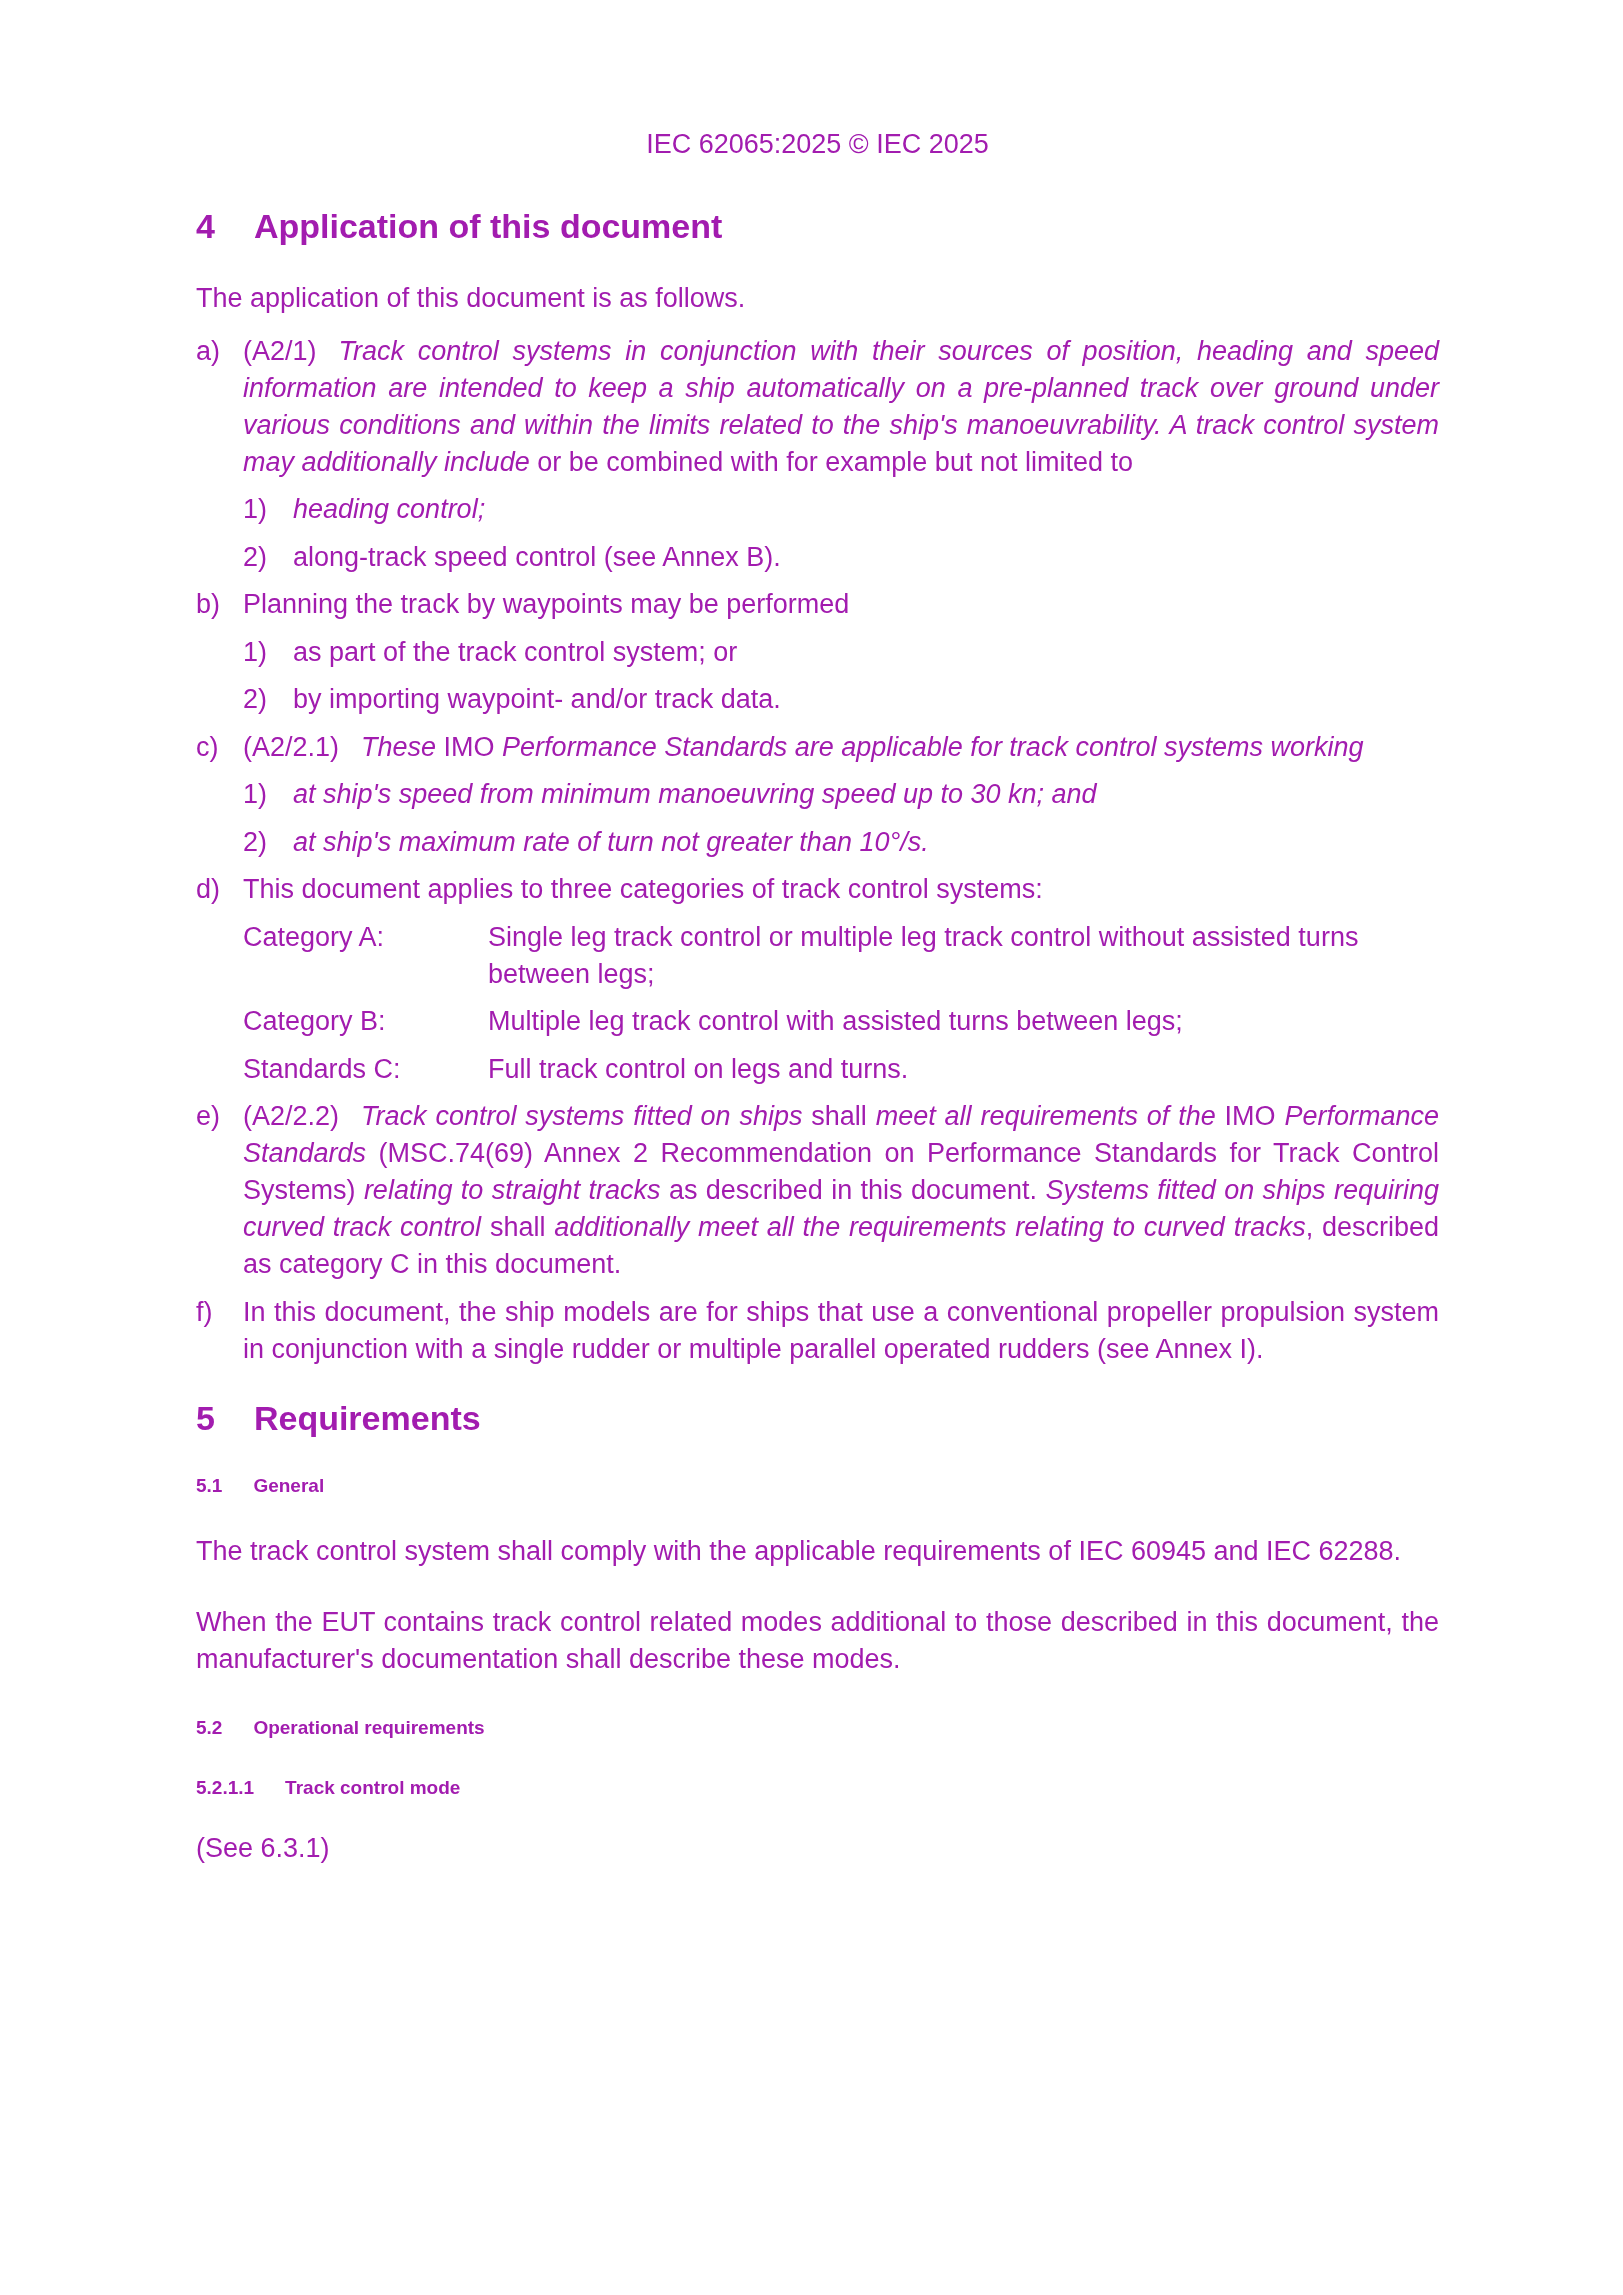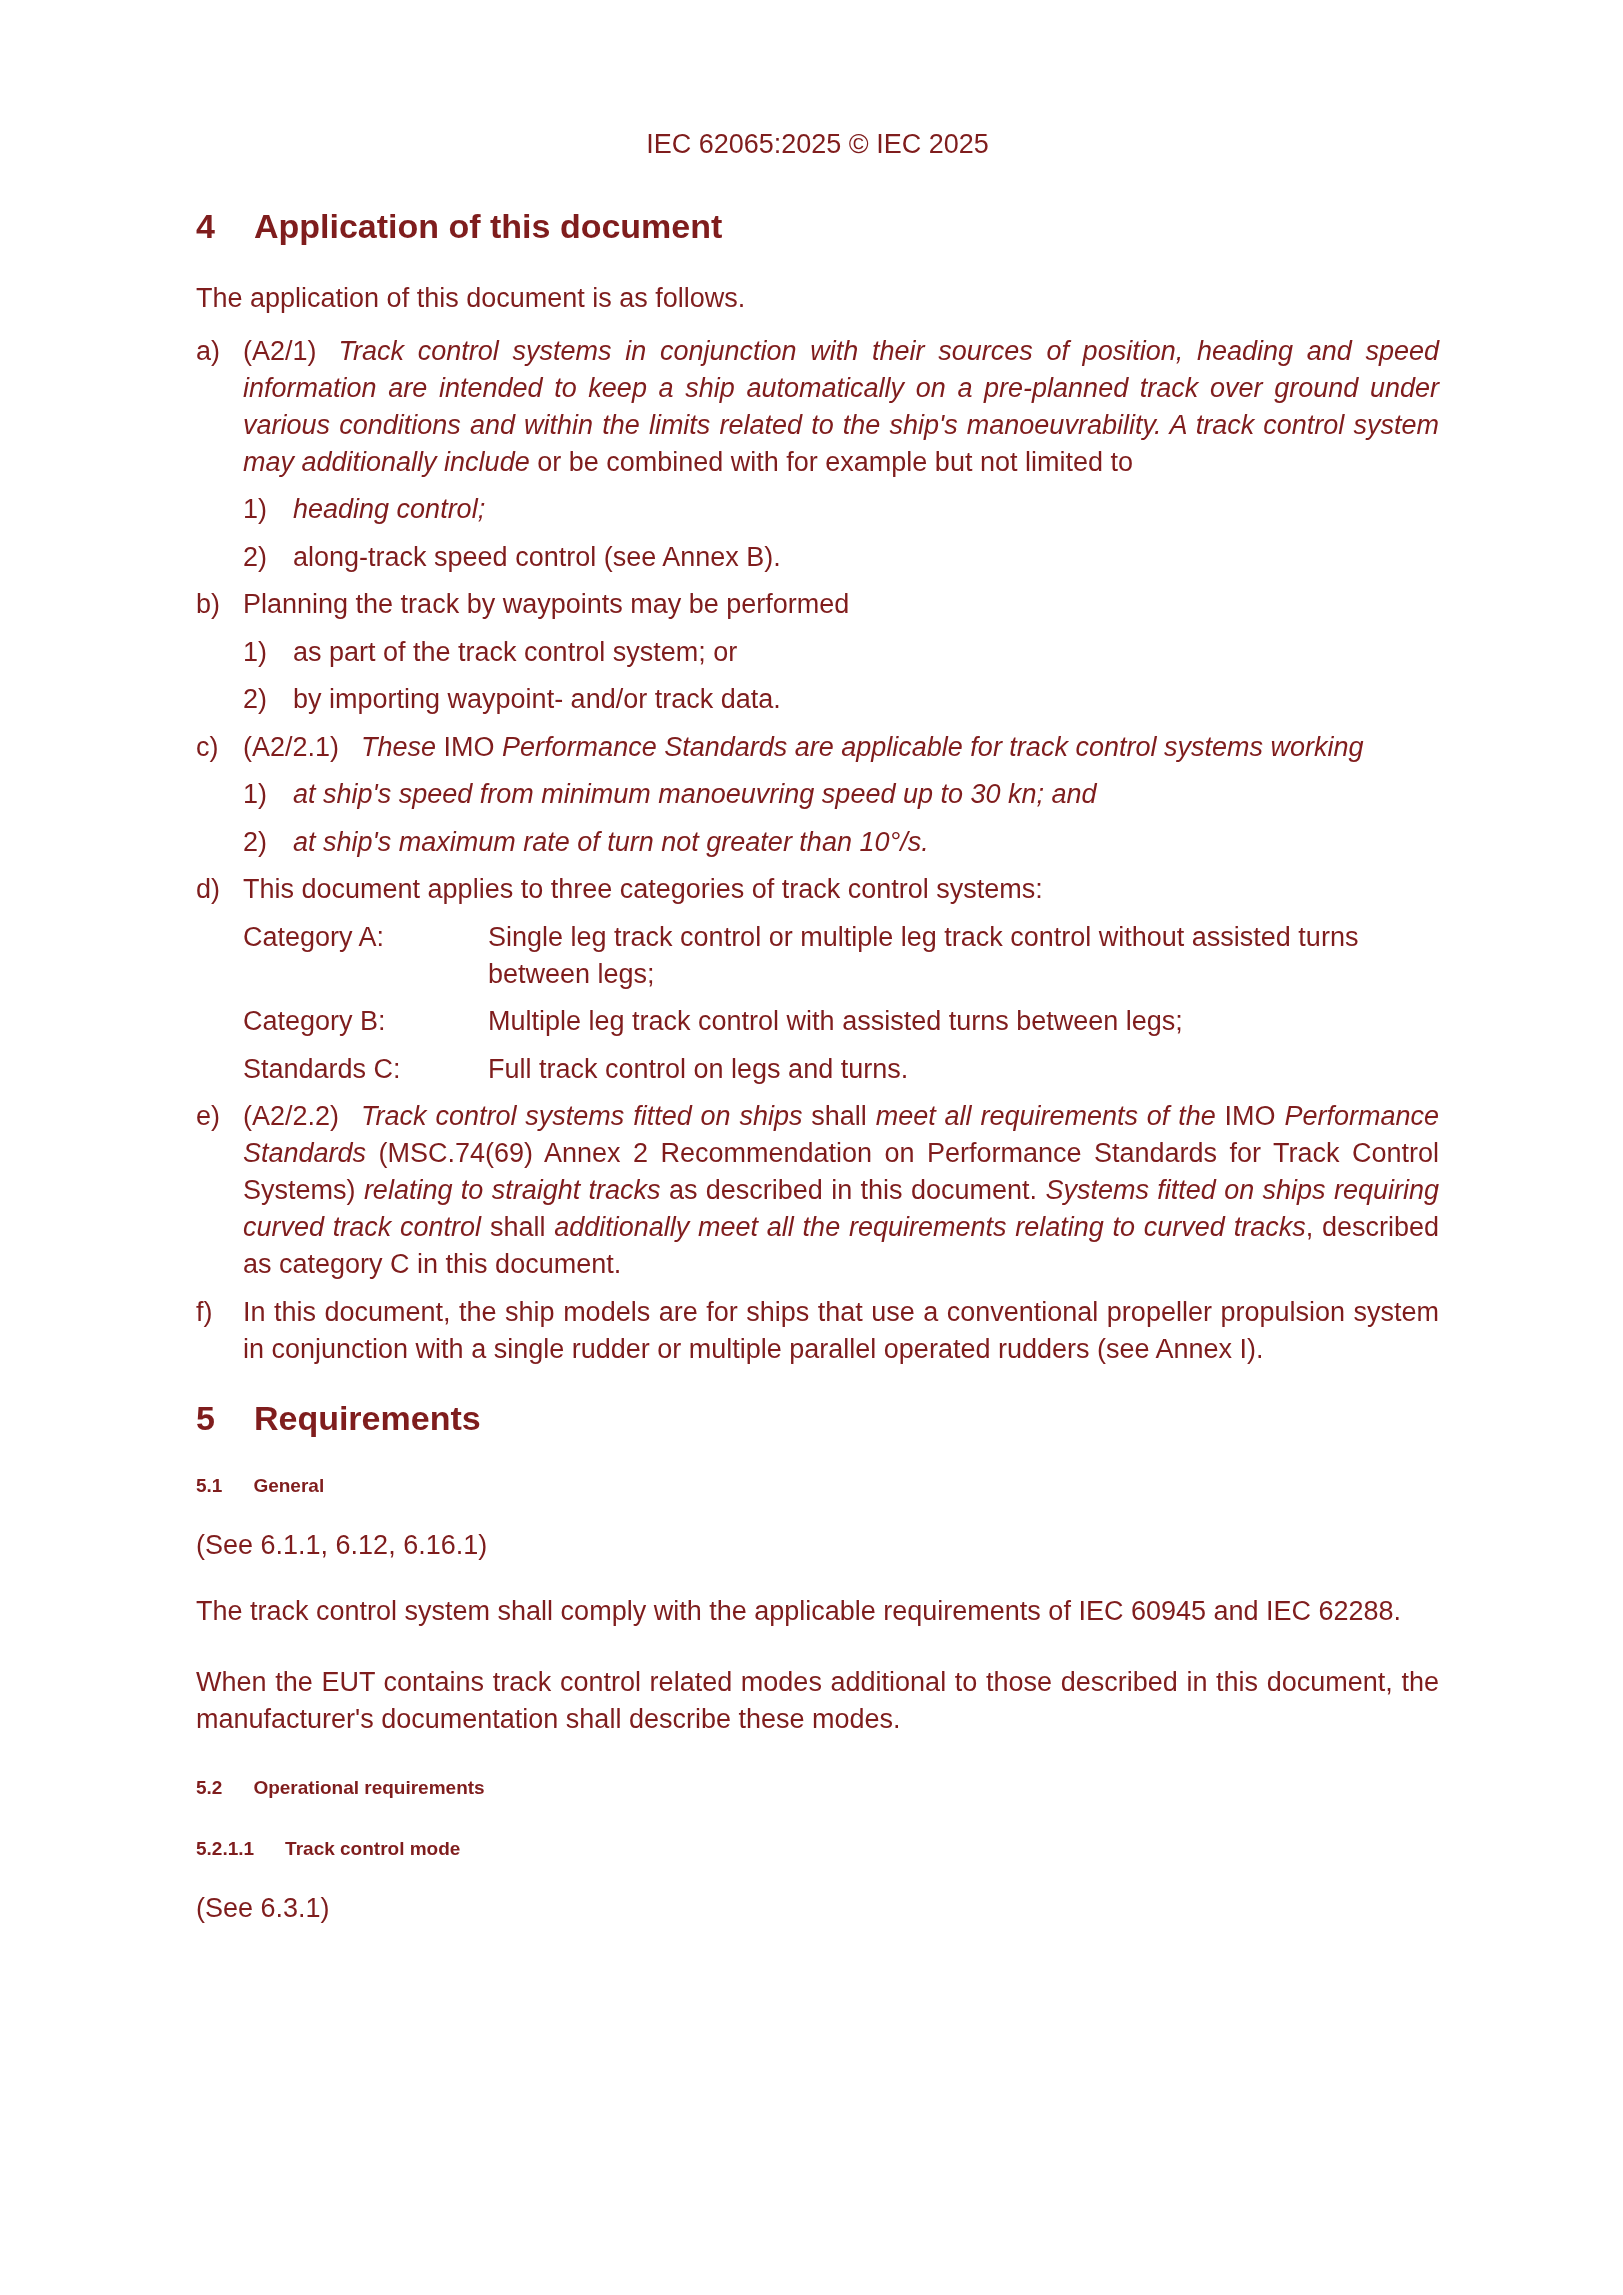--- a/index.html
+++ b/index.html
@@ -1,19 +1,19 @@
 <!DOCTYPE html>
 <html style="font-size:10.5px"><head>
 <meta charset="utf-8">
 <style>
   html,body{margin:0;padding:0;background:#ffffff;}
   .page{
     position:relative;
     width:1623px;height:1948px;
-    background:#ffffff;color:#7f1d1d;
+    background:#ffffff;color:#a21caf;
     font-family:"Liberation Sans","DejaVu Sans",sans-serif;
     font-size:27px;line-height:37px;
     box-sizing:border-box;
     padding:126px 184px 0 196px;
     overflow:hidden;
   }
   .hdr{text-align:center;}
   .h-clause{font-weight:700;font-size:34px;line-height:39px;}
   .h-sub{font-weight:700;font-size:19px;line-height:37px;}
   .hnum-c{display:inline-block;margin-right:39px;}
@@ -116,21 +116,20 @@
   </div>
 
   <div class="h-clause mt48">
     <span class="hnum-c">5</span><span>Requirements</span>
   </div>
 
   <div class="h-sub mt44">
     <span class="hnum-s">5.1</span><span>General</span>
   </div>
 
-  <div class="mt36">(See 6.1.1, 6.12, 6.16.1)</div>
 
   <div class="just mt44">The track control system shall comply with the applicable requirements of IEC 60945 and IEC 62288.</div>
 
   <div class="just mt52">When the EUT contains track control related modes additional to those described in this document, the manufacturer's documentation shall describe these modes.</div>
 
   <div class="h-sub mt48">
     <span class="hnum-s">5.2</span><span>Operational requirements</span>
   </div>
 
 

